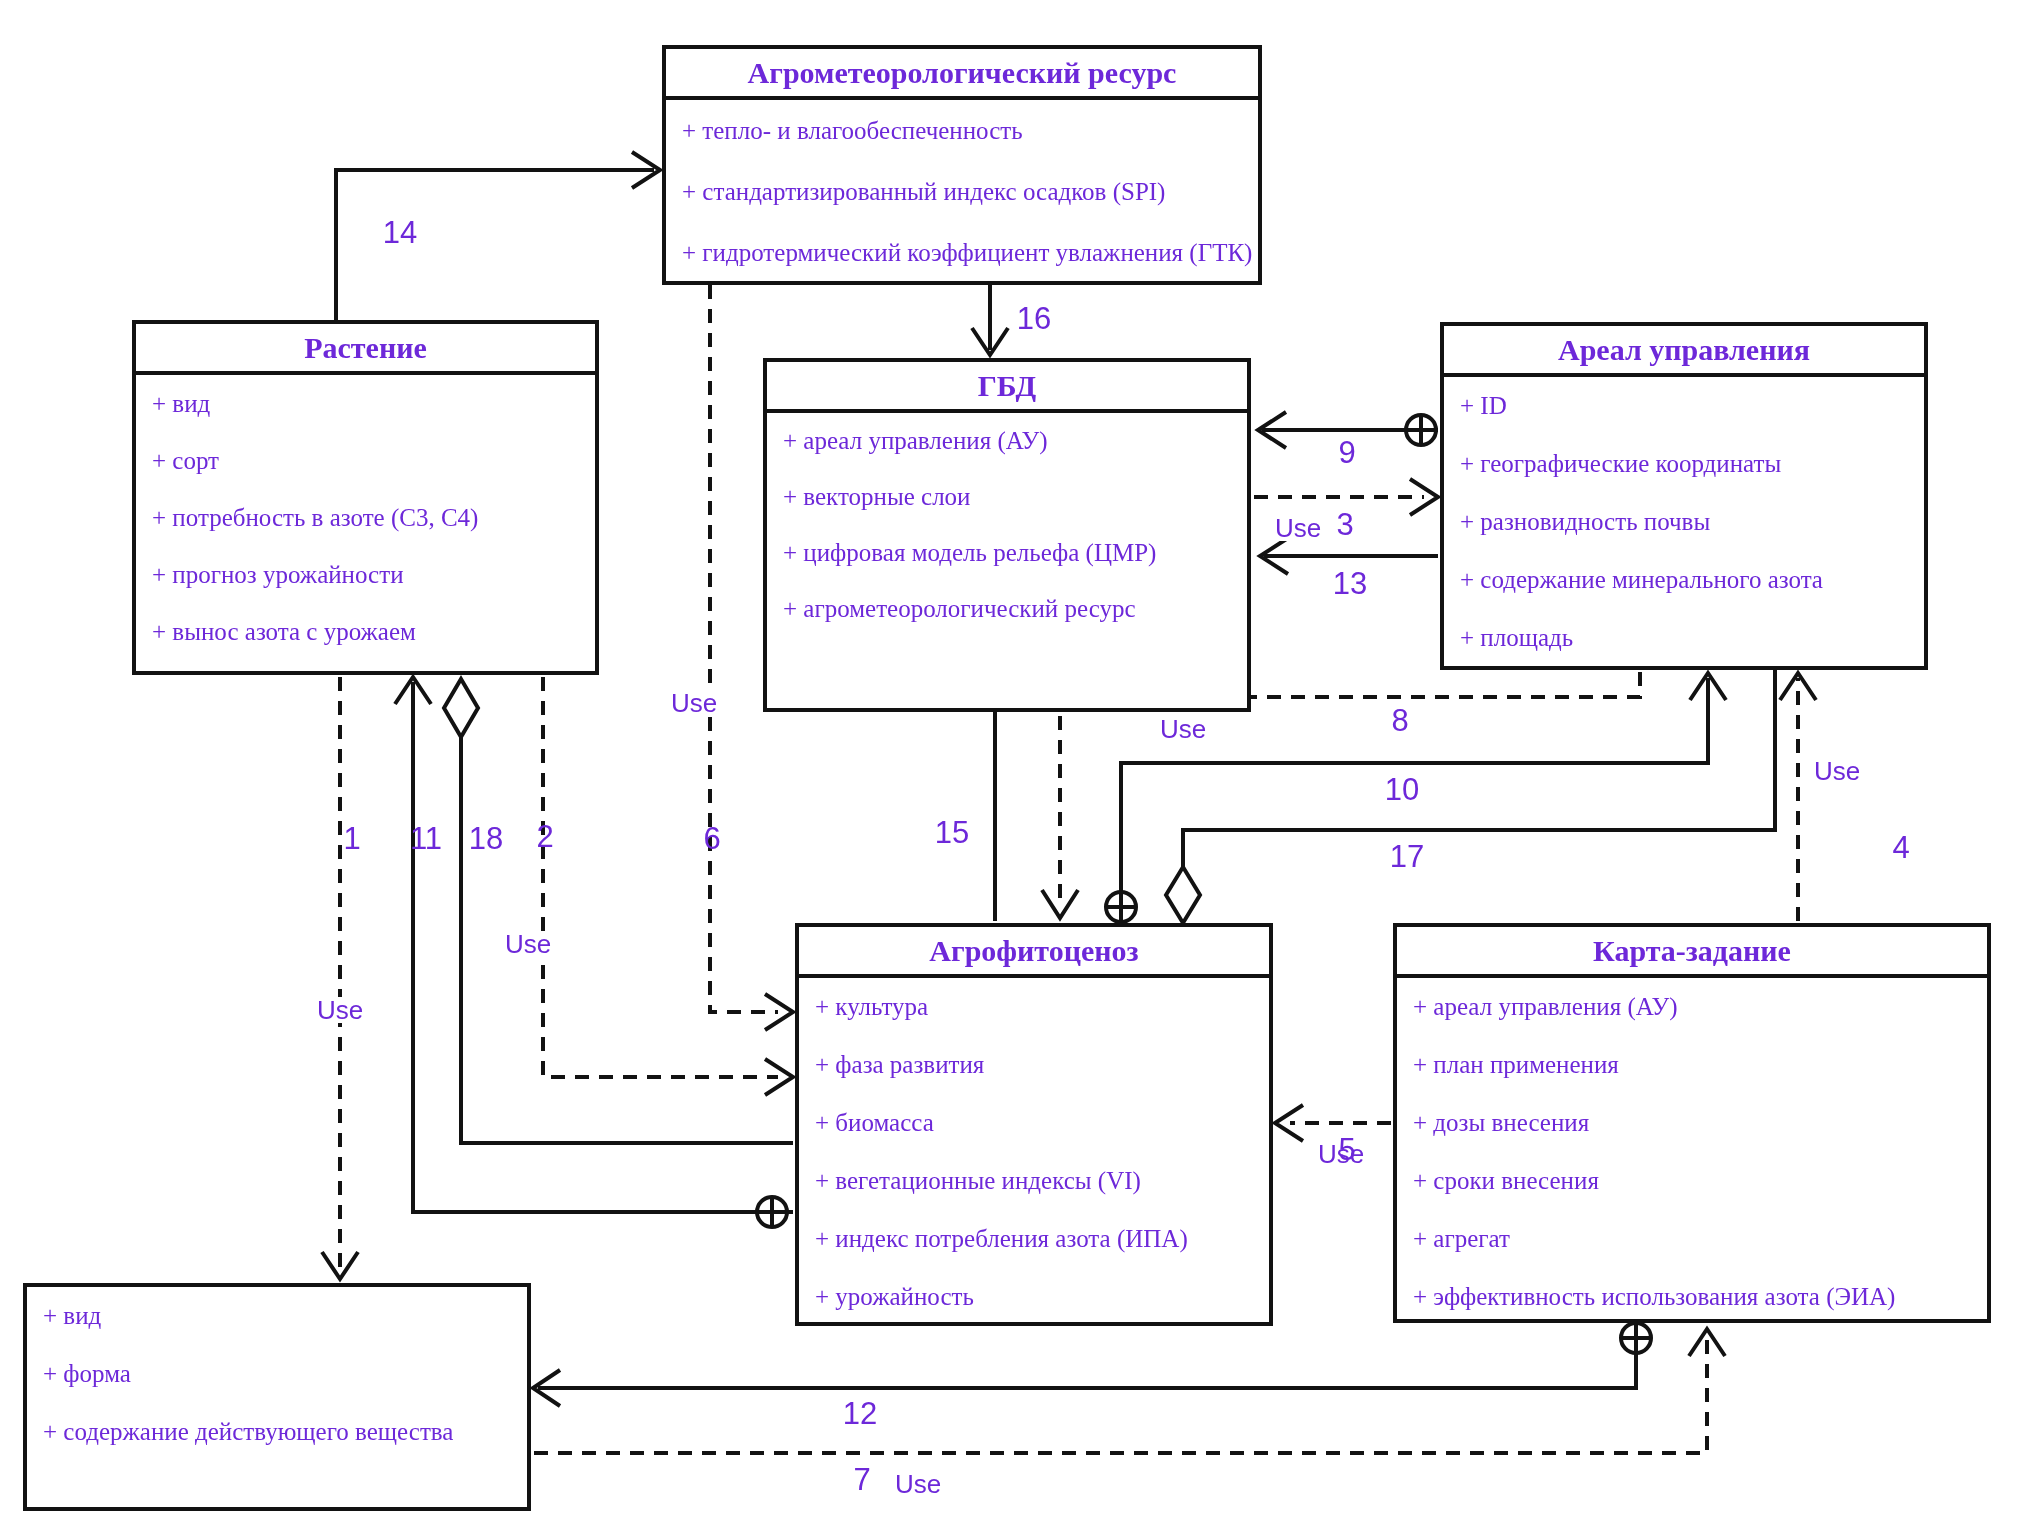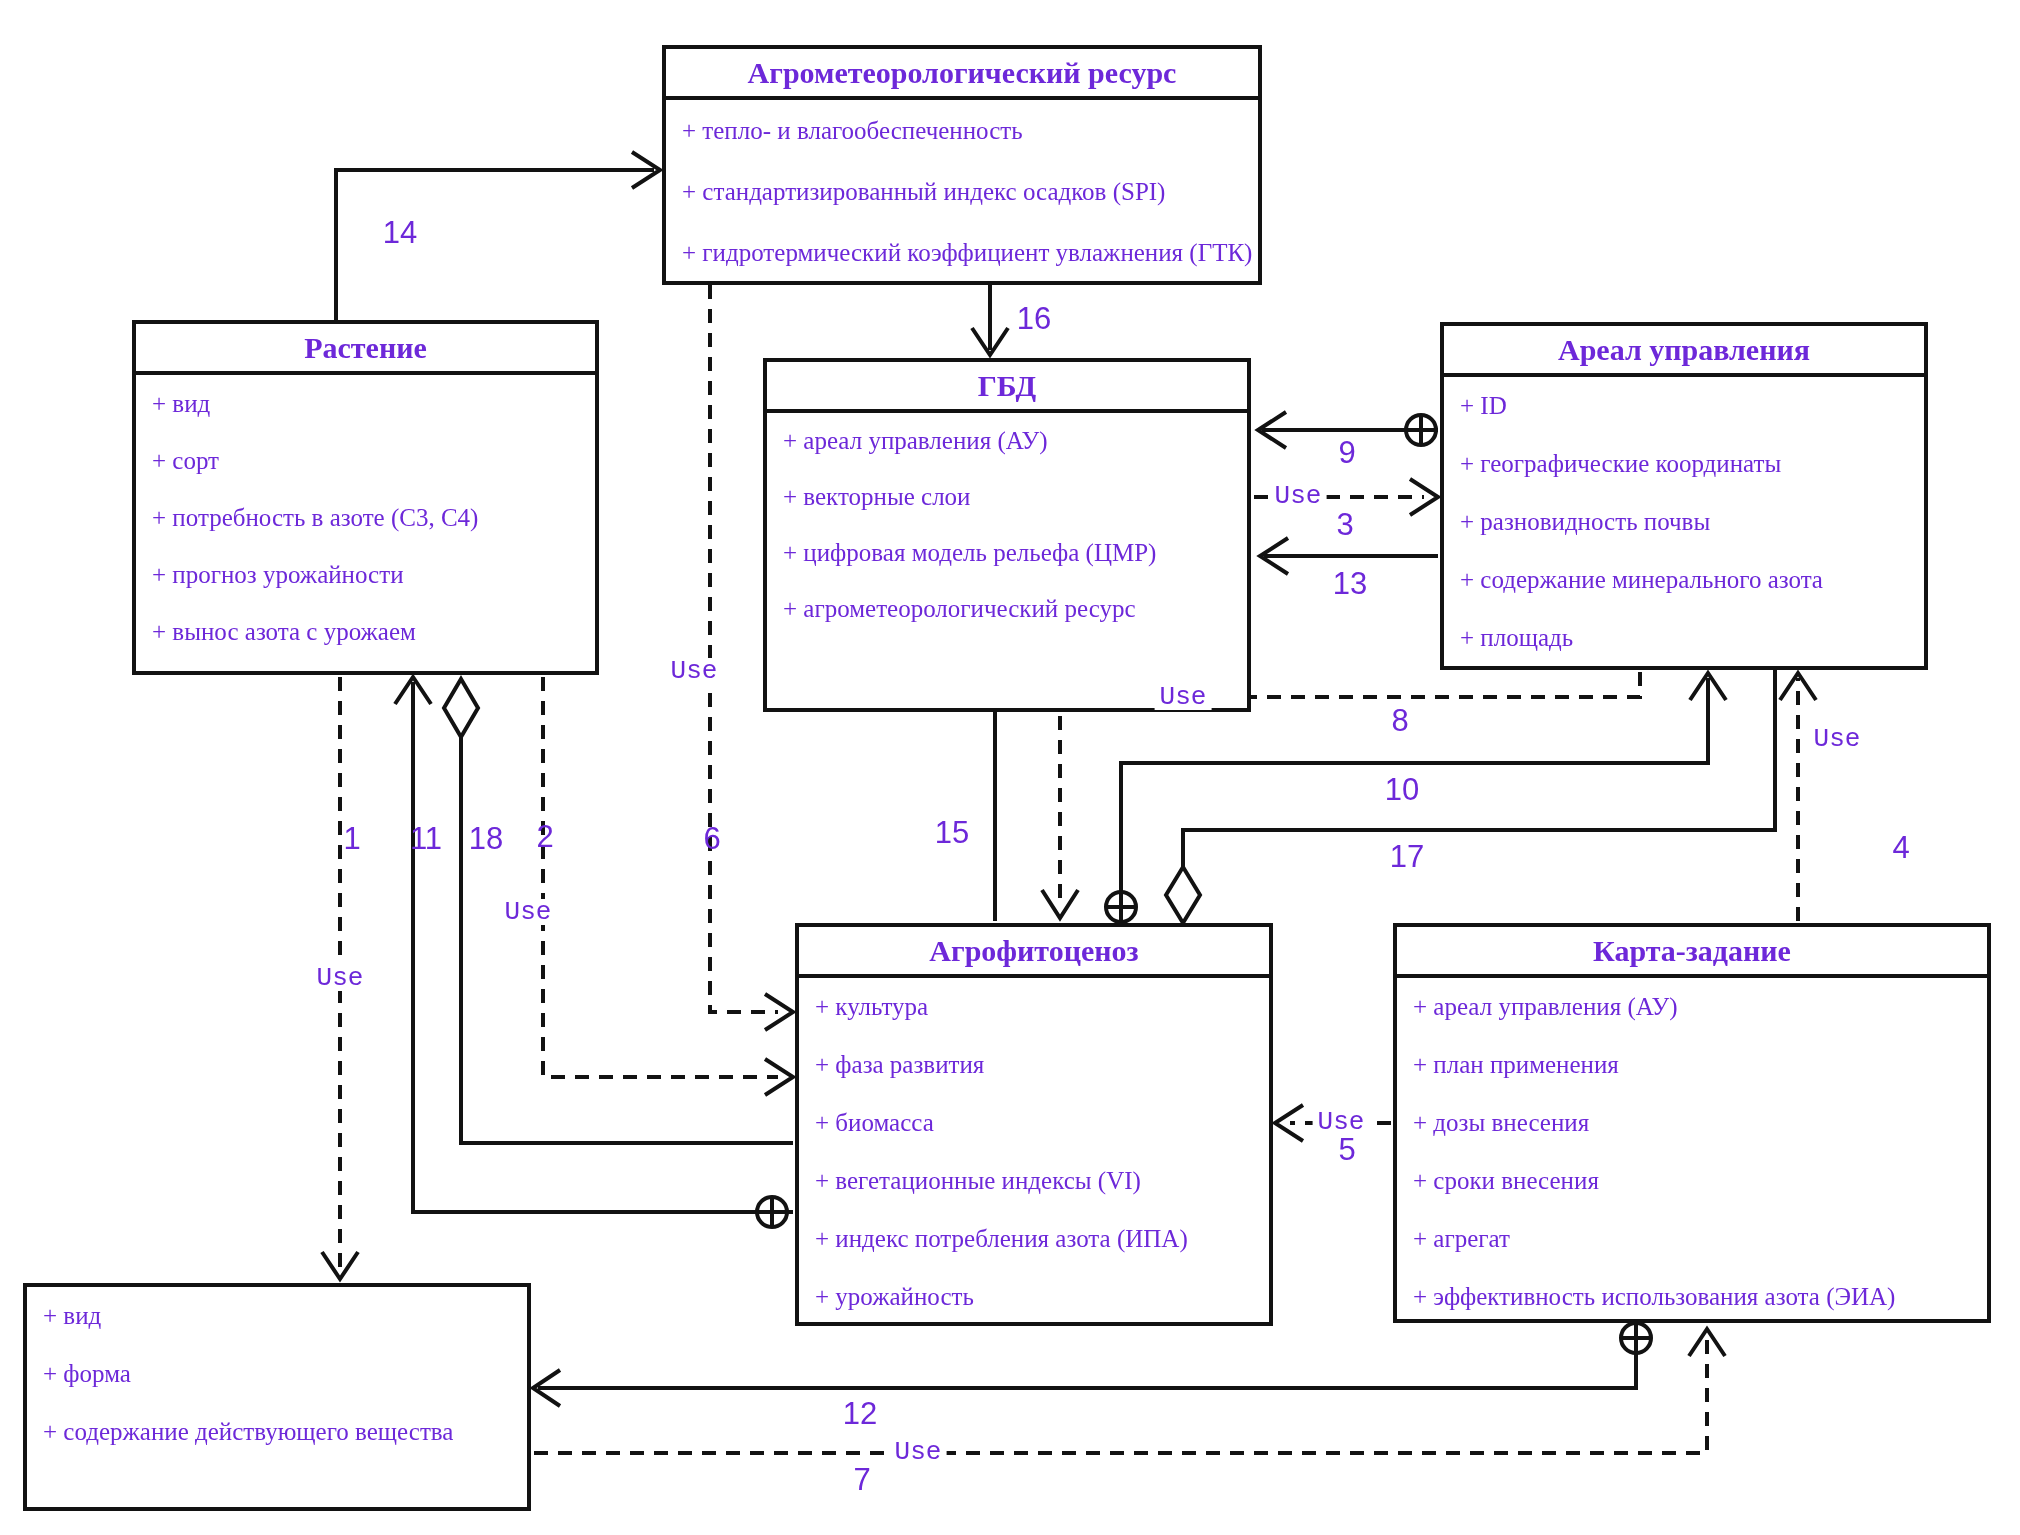--- a/index.html
+++ b/index.html
@@ -7,22 +7,22 @@
           font-family:"Liberation Serif",serif;color:#6d28d9;overflow:hidden;padding-left:16px;}
   svg.wires{position:absolute;left:0;top:0;z-index:1;}
   .entity{position:absolute;background:#fff;border:4px solid #121212;z-index:2;box-sizing:border-box;}
   .entity-title{display:flex;align-items:center;justify-content:center;font-weight:bold;
                 font-size:30px;border-bottom:4px solid #121212;height:47px;white-space:nowrap;}
   .entity-attrs{--rh:58px;}
   .attr-row{height:var(--rh);display:flex;align-items:center;padding-left:16px;
             font-size:25px;white-space:nowrap;}
   .lbl{position:absolute;z-index:3;font-family:"Liberation Sans",sans-serif;font-size:31px;
        transform:translate(-50%,-50%);line-height:1;}
-  .use{position:absolute;z-index:3;font-family:Liberation Mono, monospace;font-size:26px;
-       transform:translate(-50%,-50%);background:#fff;padding:0 5px;line-height:1;}
+  .use{position:absolute;z-index:3;font-family:Liberation Sans, sans-serif;font-size:26px;
+       transform:translate(-50%,-50%);background:#fff;padding:0 5px;line-height:1;margin-top:32px;}
 </style>
 </head>
 <body>
 
 <div class="canvas">
 
   <svg class="wires" width="2020" height="1535" viewBox="0 0 2020 1535" fill="none" stroke="#121212" stroke-width="4">
 
     <g>
       <polyline points="336,320 336,170 654,170"></polyline>

